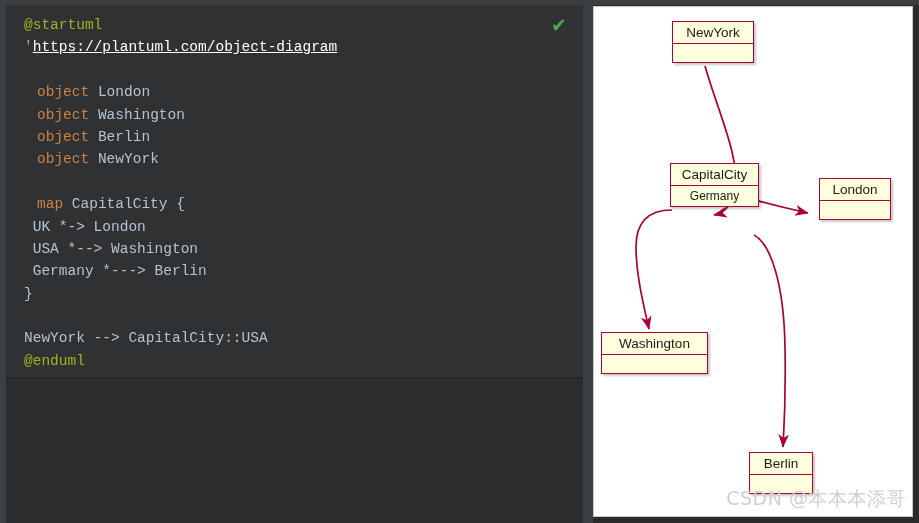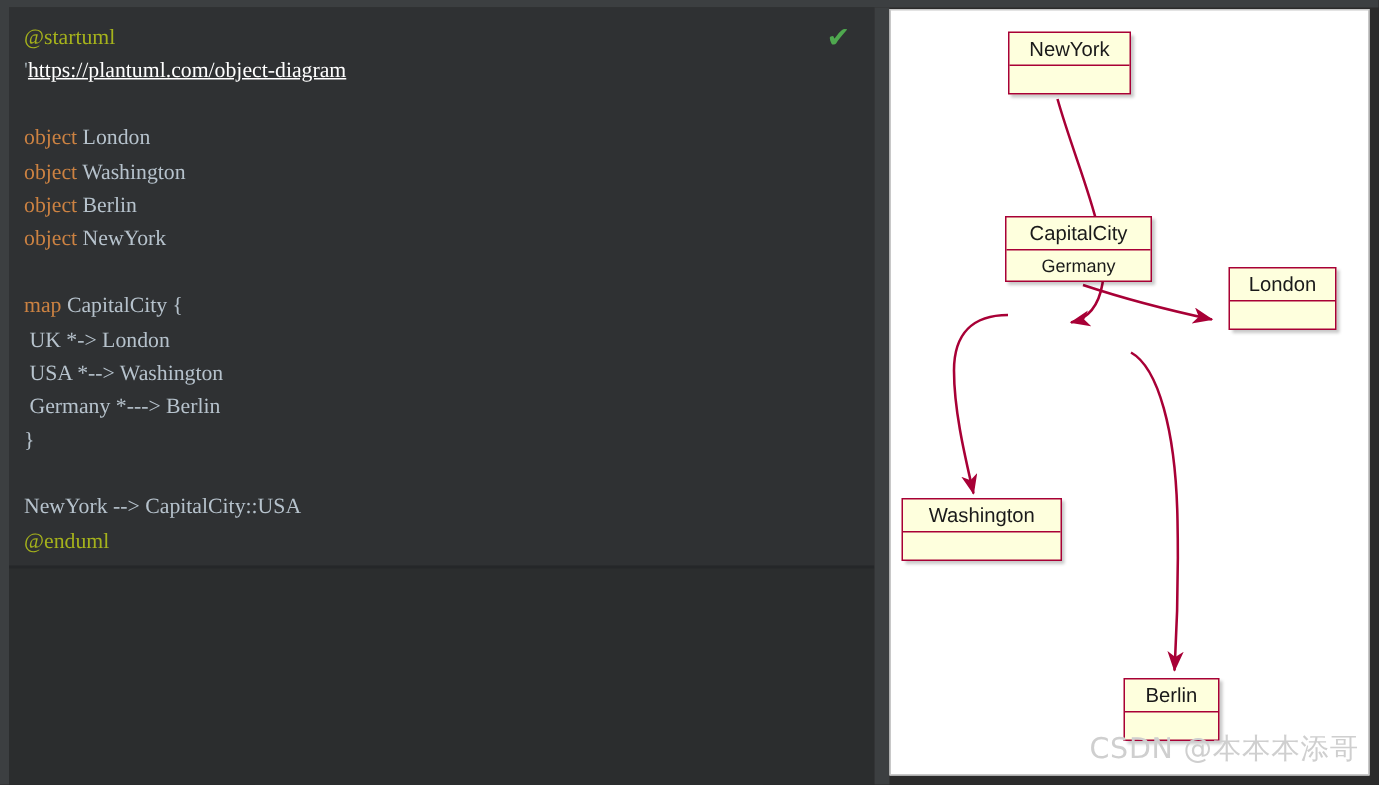--- a/index.html
+++ b/index.html
@@ -41,33 +41,33 @@
     position: absolute;
     left: 6px;
     top: 5px;
     width: 577px;
     height: 373px;
     background: #2f3133;
     overflow: hidden;
   }
   #code-area {
     position: absolute;
-    left: 10px;
+    left: 18px;
     top: 9px;
     right: 0;
-    font-family: Liberation Serif, serif;
+    font-family: Liberation Mono, monospace;
     font-size: 14.5px;
     line-height: 22.4px;
     white-space: pre;
   }
   .code-line { height: 22.4px; }
   .tok-tag      { color: #a5b21c; }
   .tok-comment  { color: #ffffff; text-decoration: underline; }
   .tok-comment-q{ color: #9ba6ad; text-decoration: none; }
-  .tok-kw       { color: #cc8242; }
+  .tok-kw       { color: #cc8242; margin-left: 13px; }
   .tok-id       { color: #b6c2cc; }
 
   #status-check {
     position: absolute;
     right: 14px;
     top: 10px;
     width: 20px;
     height: 20px;
     line-height: 20px;
     text-align: center;
@@ -197,21 +197,21 @@
       <path d="M 78,203 C 55,203 42,215 42,240 C 42,268 50,300 55,322" fill="none" stroke="#a80036" stroke-width="1.7" marker-end="url(#arrowhead)"></path>
 
       <path d="M 160,228 C 178,238 190,280 191,340 C 192,392 190,422 189,440" fill="none" stroke="#a80036" stroke-width="1.7" marker-end="url(#arrowhead)"></path>
     </svg>
 
     <div class="uml-box" style="left:78px; top:14px; width:82px;">
       <div class="uml-title">NewYork</div>
       <div class="uml-empty"></div>
     </div>
 
-    <div class="uml-box" style="left:76px; top:137px; width:98px;">
+    <div class="uml-box" style="left:76px; top:156px; width:89px;">
       <div class="uml-title">CapitalCity</div>
       <div class="uml-row last">Germany</div>
     </div>
 
     <div class="uml-box" style="left:225px; top:171px; width:72px;">
       <div class="uml-title">London</div>
       <div class="uml-empty"></div>
     </div>
 
     <div class="uml-box" style="left:7px; top:325px; width:107px;">

